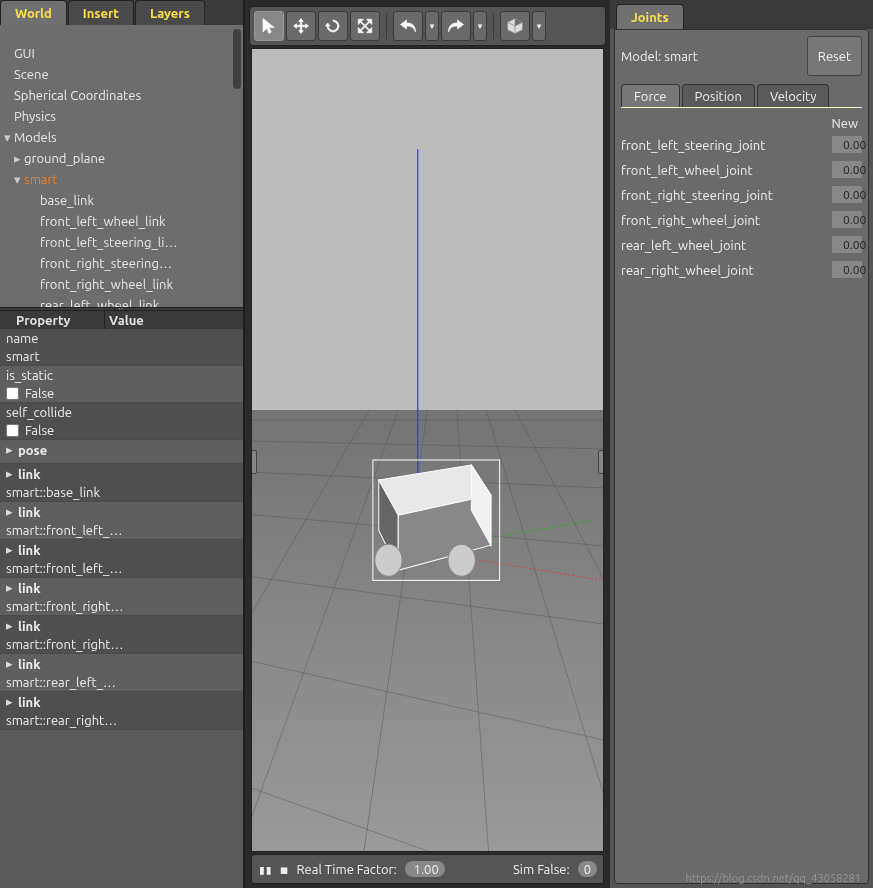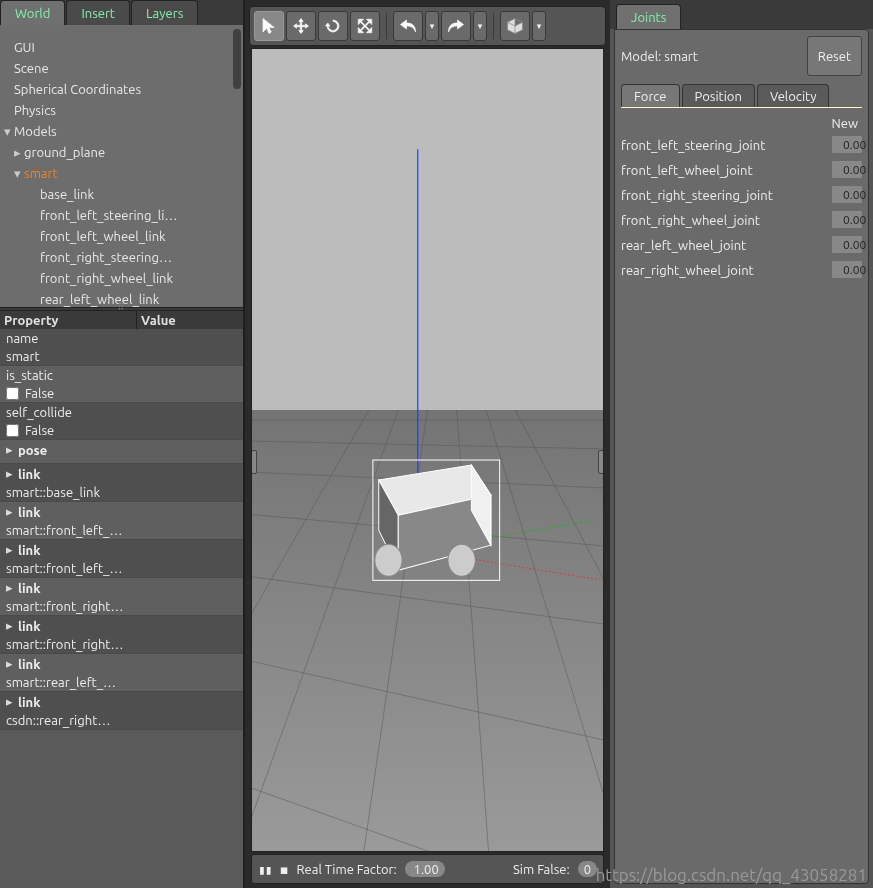--- a/index.html
+++ b/index.html
@@ -3,36 +3,36 @@
 <meta charset="utf-8">
 <style>
 * { margin: 0; padding: 0; box-sizing: border-box; font-family: "Ubuntu", "DejaVu Sans", sans-serif; font-size: 13px; }
 body { background: #2a2a2a; color: #d0d0d0; width: 873px; height: 888px; overflow: hidden; position: relative; }
 
 .main-layout { display: flex; width: 100%; height: 100%; }
 
 
 .left-panel { width: 245px; background: #5a5a5a; display: flex; flex-direction: column; border-right: 2px solid #1e1e1e; }
 .left-tabs { display: flex; background: #3a3a3a; }
-.tab { padding: 5px 14px; background: #4a4a4a; color: #86efac; border: 1px solid #222; border-bottom: none; margin-right: 1px; border-radius: 4px 4px 0 0; cursor: pointer; }
+.tab { padding: 5px 14px; background: #4a4a4a; color: #fde047; border: 1px solid #222; border-bottom: none; margin-right: 1px; border-radius: 4px 4px 0 0; cursor: pointer; font-weight: bold; }
 .tab.active { background: #707070; }
-.tree { flex: 0 0 auto; background: #6d6d6d; overflow-y: auto; height: 282px; color: #e8e8e8; padding-top: 12px; position: relative; }
+.tree { flex: 0 0 auto; background: #6d6d6d; overflow-y: auto; height: 282px; color: #e8e8e8; padding-top: 18px; position: relative; }
 .tree-scrollbar { position:absolute; right:2px; top:4px; width:8px; height:60px; background:#404040; border-radius:4px; }
 .tree-item { padding: 1px 4px 1px 18px; white-space: nowrap; overflow: hidden; text-overflow: ellipsis; cursor: pointer; line-height: 19px; }
 .tree-item.l1 { padding-left: 28px; }
 .tree-item.l2 { padding-left: 44px; }
 .tree-item .arrow { display: inline-block; width: 10px; margin-left: -14px; color: #ccc; }
 .tree-item.selected { color: #f58025; }
 
 .divider-h { height: 4px; background: #3a3a3a; border-top:1px solid #222; border-bottom:1px solid #222; position:relative; }
 .divider-h::after { content:"⠿"; position:absolute; left:50%; transform:translateX(-50%); top:-6px; color:#888; font-size:9px; letter-spacing:1px;}
 
 .prop-table { background: #5a5a5a; flex: 1; overflow: hidden; }
 .prop-header { display: flex; background: #3a3a3a; color: #e0e0e0; font-weight: bold; }
-.prop-header > div:first-child { width: 137px; padding: 2px 4px; border-right:1px solid #222;}
+.prop-header > div:first-child { width: 105px; padding: 2px 16px; border-right:1px solid #222;}
 .prop-header > div:last-child { flex: 1; padding: 2px 4px; }
 .prop-row { display: flex; border-bottom: 1px solid #4a4a4a; flex-direction: column; }
 .prop-row.dark { background: #4f4f4f; }
 .prop-row.light { background: #5f5f5f; }
 .prop-key { width: 118px; padding: 2px 6px; display: flex; align-items: center; color:#eee; }
 .prop-key .arrow { width: 10px; margin-right:2px; color:#ddd; }
 .prop-key.bold { font-weight: bold; }
 .prop-val { flex: 1; padding: 2px 6px; display: flex; align-items: center; color:#eee; white-space:nowrap; overflow:hidden; text-overflow:ellipsis;}
 .prop-val input[type=checkbox] { margin-right: 6px; accent-color: #ccc; }
 
@@ -57,21 +57,21 @@
 .model-row { display:flex; align-items:center; justify-content:space-between; margin-bottom:8px; color:#eee;}
 .reset-btn { background:#777; border:1px solid #444; color:#eee; padding:12px 10px; border-radius:3px; cursor:pointer;}
 .sub-tabs { display:flex; border-bottom:1px solid #fef9c3; margin-bottom:8px;}
 .sub-tab { padding:4px 12px; background:#5a5a5a; border:1px solid #333; border-bottom:none; border-radius:4px 4px 0 0; margin-right:2px; cursor:pointer; color:#eee;}
 .sub-tab.active { background:#777; }
 .joints-header { text-align:right; color:#eee; margin-bottom:6px; padding-right:4px;}
 .joint-row { display:flex; justify-content:space-between; align-items:center; margin-bottom:8px;}
 .joint-name { color:#eee; }
 .joint-val { background:#888; color:#222; padding:2px 11px; width:30px; text-align:right; border-radius:1px; font-size:12px;}
 
-.watermark { position:absolute; bottom:4px; right:6px; color:#999; font-size:17px; pointer-events:none;}
+.watermark { position:absolute; bottom:4px; right:12px; color:#999; font-size:11px; pointer-events:none;}
 
 
 .scene-svg { position:absolute; inset:0; width:100%; height:100%; }
 </style>
 </head>
 <body>
 
 <div class="main-layout">
 
   <div class="left-panel">
@@ -83,22 +83,22 @@
     <div class="tree" id="tree">
       <div class="tree-scrollbar"></div>
     <div class="tree-item l0"><span class="arrow"></span>GUI</div>
         <div class="tree-item l0"><span class="arrow"></span>Scene</div>
         <div class="tree-item l0"><span class="arrow"></span>Spherical Coordinates</div>
         <div class="tree-item l0"><span class="arrow"></span>Physics</div>
         <div class="tree-item l0"><span class="arrow">▾</span>Models</div>
         <div class="tree-item l1"><span class="arrow">▸</span>ground_plane</div>
         <div class="tree-item l1 selected"><span class="arrow">▾</span>smart</div>
         <div class="tree-item l2"><span class="arrow"></span>base_link</div>
+        <div class="tree-item l2"><span class="arrow"></span>front_left_wheel_link</div>
         <div class="tree-item l2"><span class="arrow"></span>front_left_steering_li…</div>
-        <div class="tree-item l2"><span class="arrow"></span>front_left_wheel_link</div>
         <div class="tree-item l2"><span class="arrow"></span>front_right_steering…</div>
         <div class="tree-item l2"><span class="arrow"></span>front_right_wheel_link</div>
         <div class="tree-item l2"><span class="arrow"></span>rear_left_wheel_link</div>
         <div class="tree-item l2"><span class="arrow"></span>rear_right_wheel_link</div>
       </div>
     <div class="divider-h"></div>
     <div class="prop-table">
       <div class="prop-header">
         <div>Property</div>
         <div>Value</div>
@@ -139,21 +139,21 @@
           <div class="prop-row dark">
             <div class="prop-key bold"><span class="arrow">▸</span>link</div>
             <div class="prop-val">smart::front_right…</div>
           </div>
           <div class="prop-row light">
             <div class="prop-key bold"><span class="arrow">▸</span>link</div>
             <div class="prop-val">smart::rear_left_…</div>
           </div>
           <div class="prop-row dark">
             <div class="prop-key bold"><span class="arrow">▸</span>link</div>
-            <div class="prop-val">csdn::rear_right…</div>
+            <div class="prop-val">smart::rear_right…</div>
           </div>
         </div>
     </div>
   </div>
 
   <div class="center-panel">
     <div class="toolbar" id="toolbar">
         <div class="tool-btn active">
           <svg viewBox="0 0 24 24">
             <path d="M4 2 L4 20 L9 15 L12 22 L15 20 L12 14 L19 14 Z" fill="#fff"></path>

